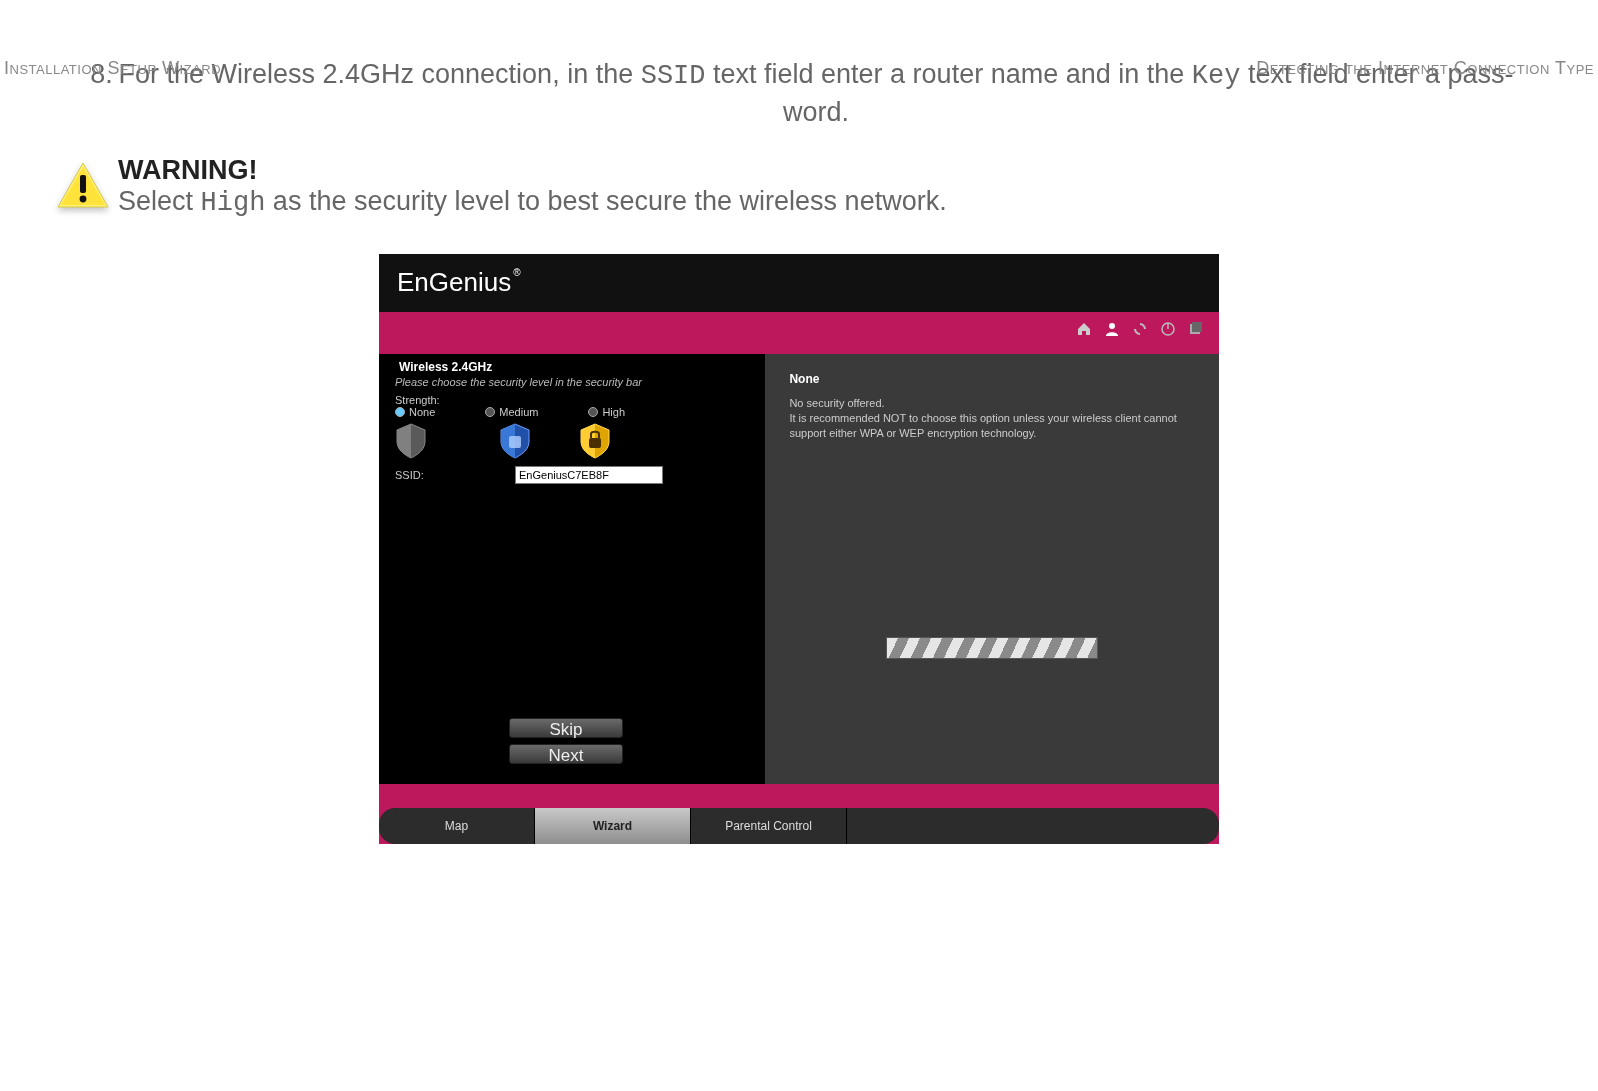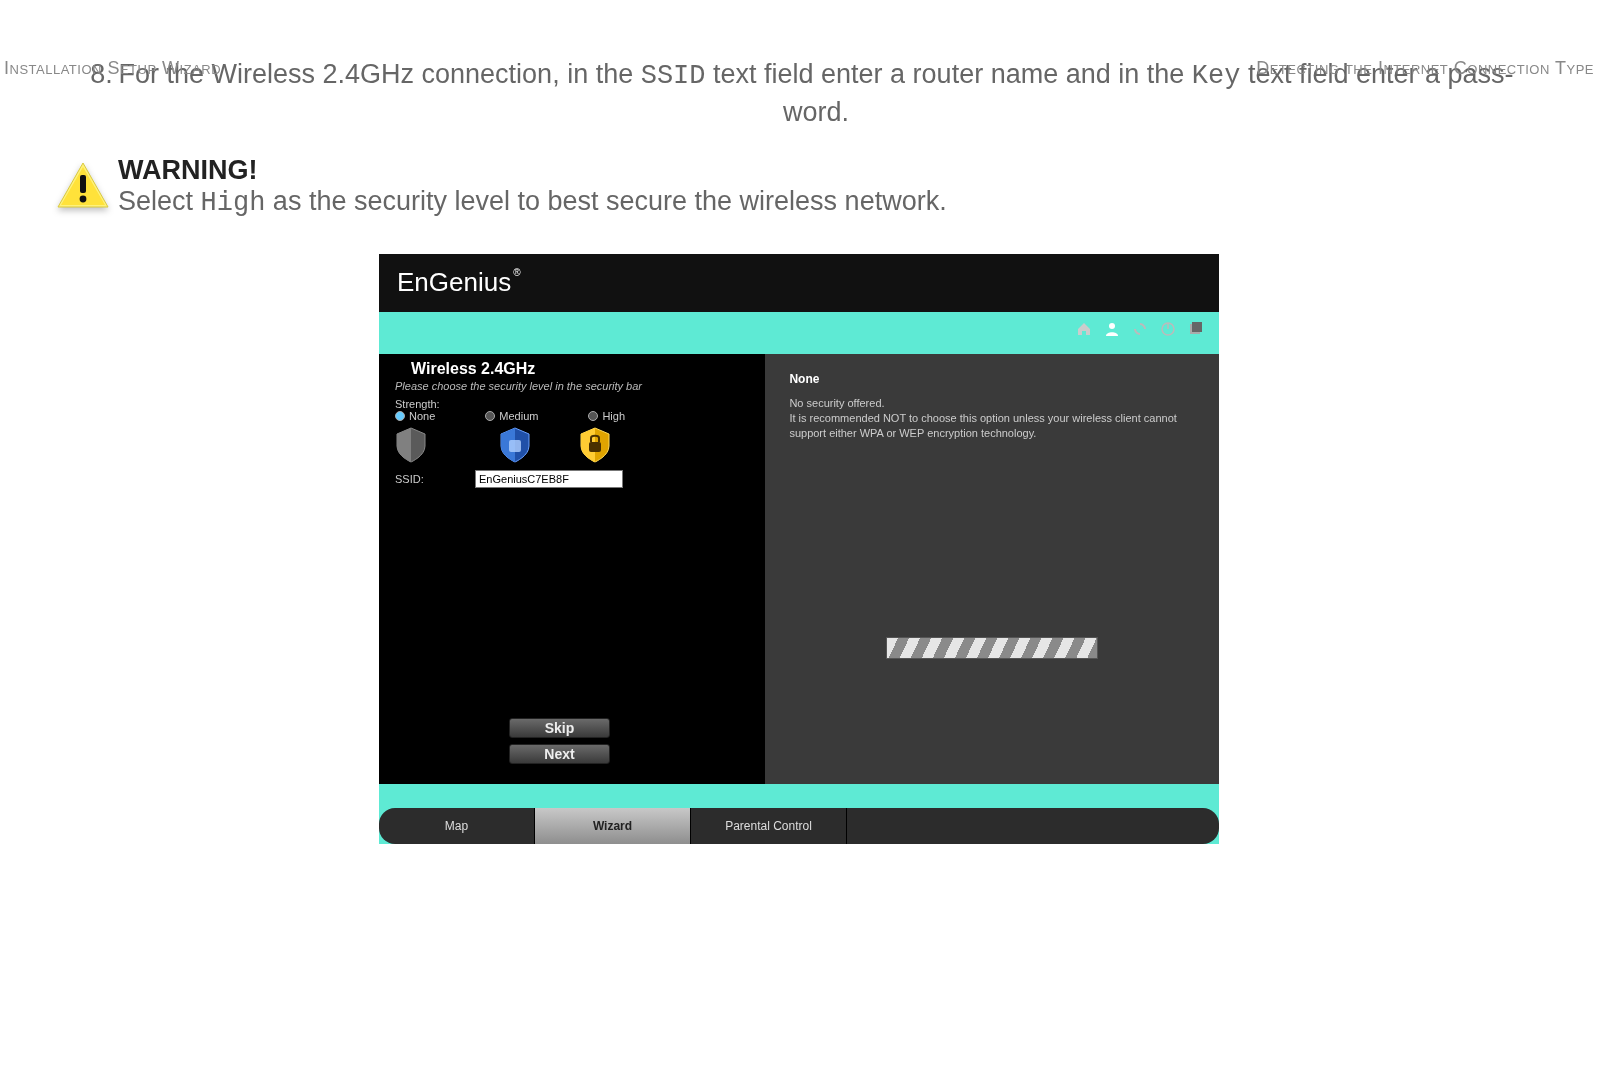--- a/index.html
+++ b/index.html
@@ -8,46 +8,46 @@
   .step{margin-top:56px;font-size:27px;color:#666;line-height:1.35;text-align:center;}
   .step .num{display:inline-block;width:34px;}
   .step .mono{font-family:"Courier New",monospace;}
   .warnRow{display:flex;align-items:flex-start;margin-top:24px;}
   .warnIcon{width:70px;flex:0 0 70px;display:flex;justify-content:center;align-items:flex-start;padding-top:6px;}
   .warnIcon svg{filter:drop-shadow(0 3px 3px rgba(0,0,0,.25));}
   .warnTxt{font-size:27px;color:#666;}
   .warnTxt b{color:#222;font-weight:700;}
   .warnTxt .mono{font-family:"Courier New",monospace;}
   .shotWrap{margin-top:36px;display:flex;justify-content:center;}
-  .shot{width:840px;height:590px;background:#5eead4;color:#d8d8d8;font-size:12px;position:relative;overflow:hidden;}
+  .shot{width:840px;height:590px;background:#be185d;color:#d8d8d8;font-size:12px;position:relative;overflow:hidden;}
   .logoBar{height:58px;background:#111;display:flex;align-items:center;padding-left:18px;}
   .logoTxt{color:#fff;font-size:26px;font-weight:400;}
   .logoR{font-size:10px;vertical-align:top;margin-left:2px;}
   .toolIcons{position:absolute;top:66px;right:14px;display:flex;gap:10px;color:#ddd;align-items:center;}
   .toolIcons span{width:18px;height:18px;display:flex;align-items:center;justify-content:center;}
   .toolIcons .bright{filter:brightness(2);}
   .panels{position:absolute;top:100px;left:0;right:0;bottom:60px;display:flex;}
   .left{width:46%;padding:6px 16px 0 16px;box-sizing:border-box;background:#000;position:relative;}
   .right{flex:1;background:#3a3a3a;padding:18px 24px;box-sizing:border-box;position:relative;}
-  .left h4{margin:0 0 2px 16px;font-size:16px;font-weight:bold;color:#fff;}
+  .left h4{margin:0 0 2px 4px;font-size:12px;font-weight:bold;color:#fff;}
   .left .desc{font-size:11px;color:#bbb;font-style:italic;}
   .secRow{display:flex;margin-top:6px;align-items:center;}
   .secRow .lbl{width:80px;font-size:11px;color:#ccc;}
   .secRow .opt{display:flex;align-items:center;font-size:11px;color:#ccc;margin-right:50px;}
   .secRow .opt .dot{width:8px;height:8px;border-radius:50%;background:#888;margin-right:4px;border:1px solid #aaa;}
   .secRow .opt.sel .dot{background:#6cf;}
   .shields{display:flex;margin-top:4px;}
   .shield{width:80px;display:flex;justify-content:flex-start;padding-left:0;}
   .shield.s2, .shield.s3{justify-content:center;padding-left:0;}
   .shield svg{width:32px;height:38px;}
-  .ssidRow{display:flex;align-items:center;margin-top:6px;}
+  .ssidRow{display:flex;align-items:center;margin-top:6px;gap:40px;}
   .ssidRow .lbl{width:80px;font-size:11px;color:#ccc;}
   .ssidRow input{width:140px;height:16px;background:#fff;border:1px solid #777;font-size:11px;padding:0 3px;color:#000;}
   .btnCol{position:absolute;left:130px;bottom:20px;display:flex;flex-direction:column;gap:6px;}
-  .btnCol button{width:101px;height:20px;background:linear-gradient(#6a6a6a,#3a3a3a);color:#eee;border:1px solid #222;font-size:14px;border-radius:3px;cursor:pointer;font-weight:bold;}
+  .btnCol button{width:114px;height:20px;background:linear-gradient(#6a6a6a,#3a3a3a);color:#eee;border:1px solid #222;font-size:17px;border-radius:3px;cursor:pointer;}
   .right b{color:#fff;font-size:12px;display:block;margin-bottom:10px;}
   .right p{margin:0;font-size:11px;color:#ccc;line-height:1.35;}
   .progress{position:absolute;left:50%;transform:translateX(-50%);bottom:125px;width:210px;height:20px;background:#2a2a2a;border:1px solid #555;overflow:hidden;}
   .progress .stripes{width:100%;height:100%;background:repeating-linear-gradient(115deg,#e6e6e6 0 10px,#8a8a8a 10px 20px);}
   .tabs{position:absolute;left:0;right:0;bottom:0;height:36px;background:#2c2c2c;display:flex;border-radius:16px;}
   .tab{width:155px;height:100%;display:flex;align-items:center;justify-content:center;font-size:12px;color:#ddd;border-right:1px solid #000;}
   .tab.active{background:linear-gradient(#c8c8c8,#8e8e8e);color:#222;font-weight:bold;}
 </style>
 </head>
 <body>

